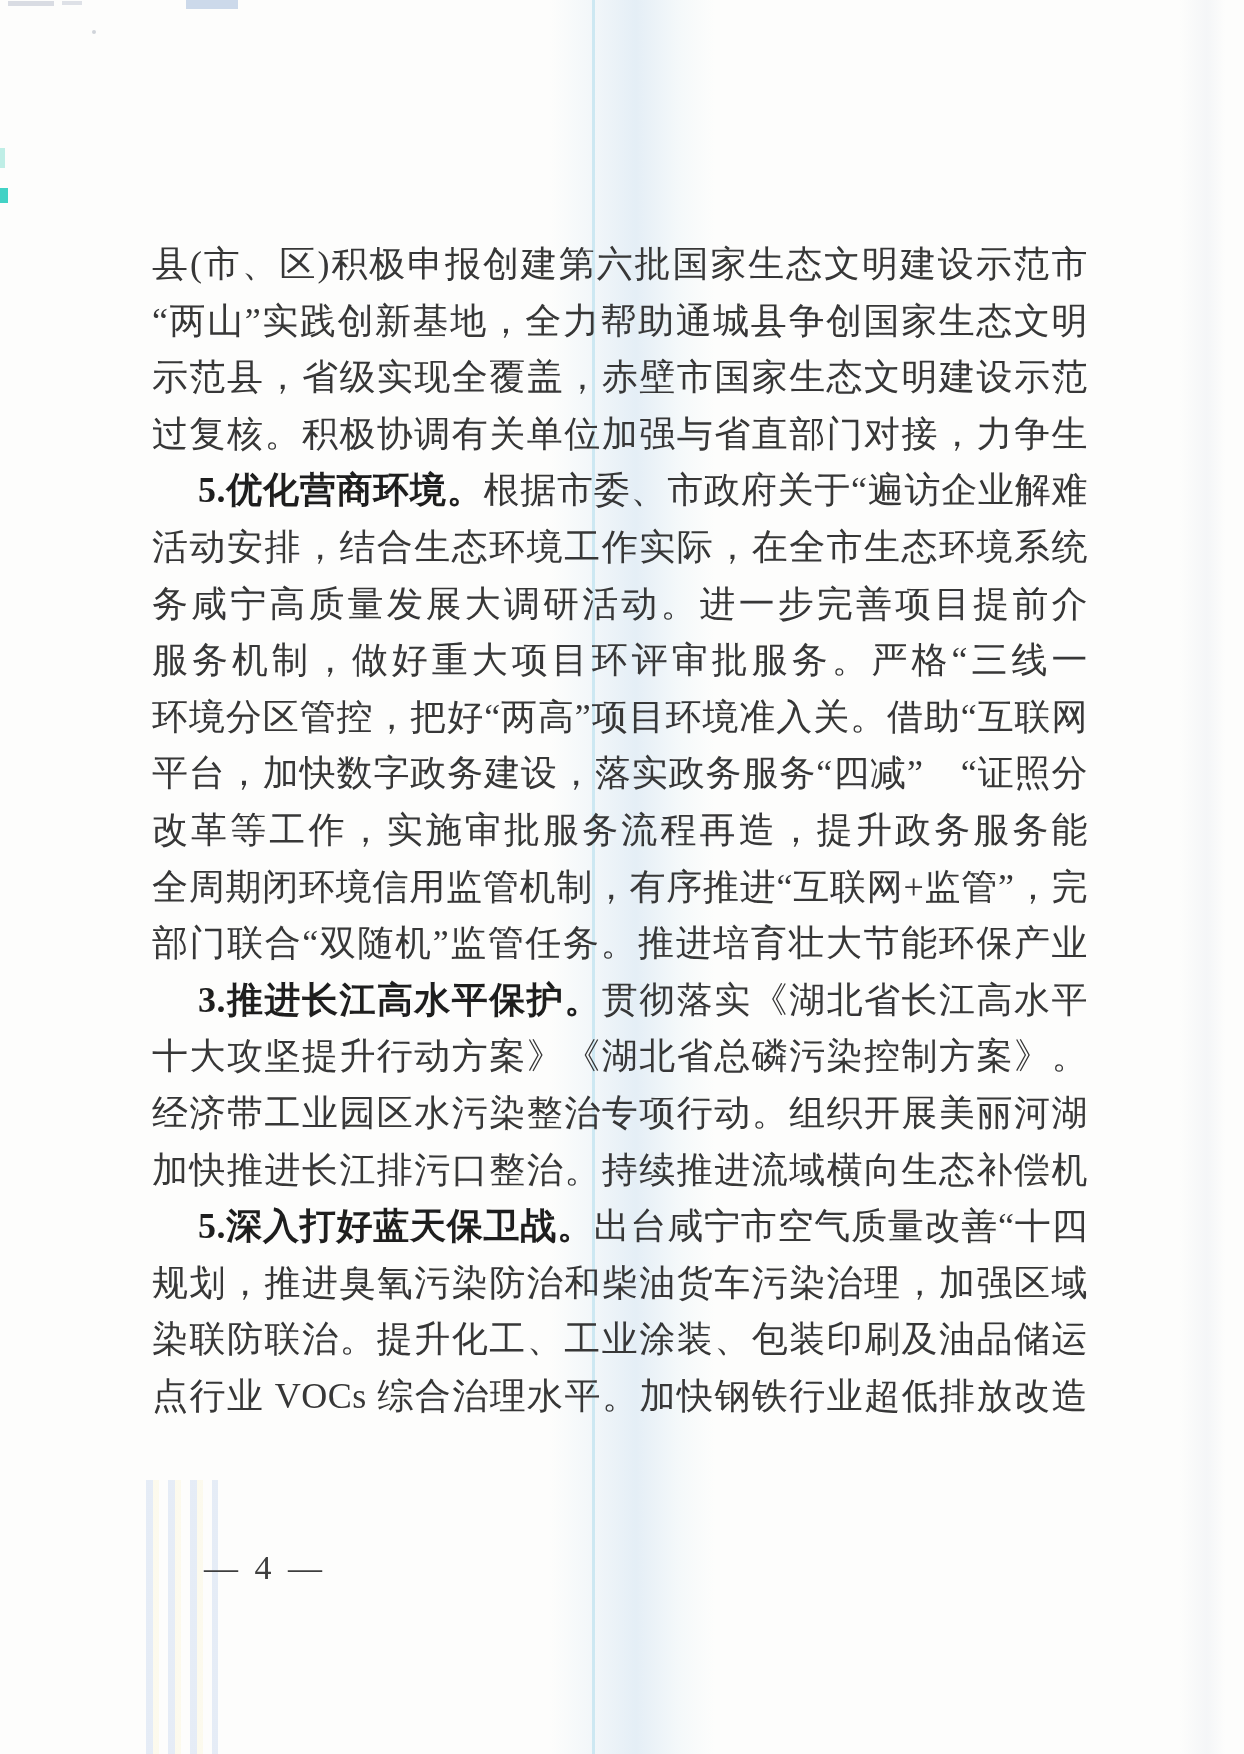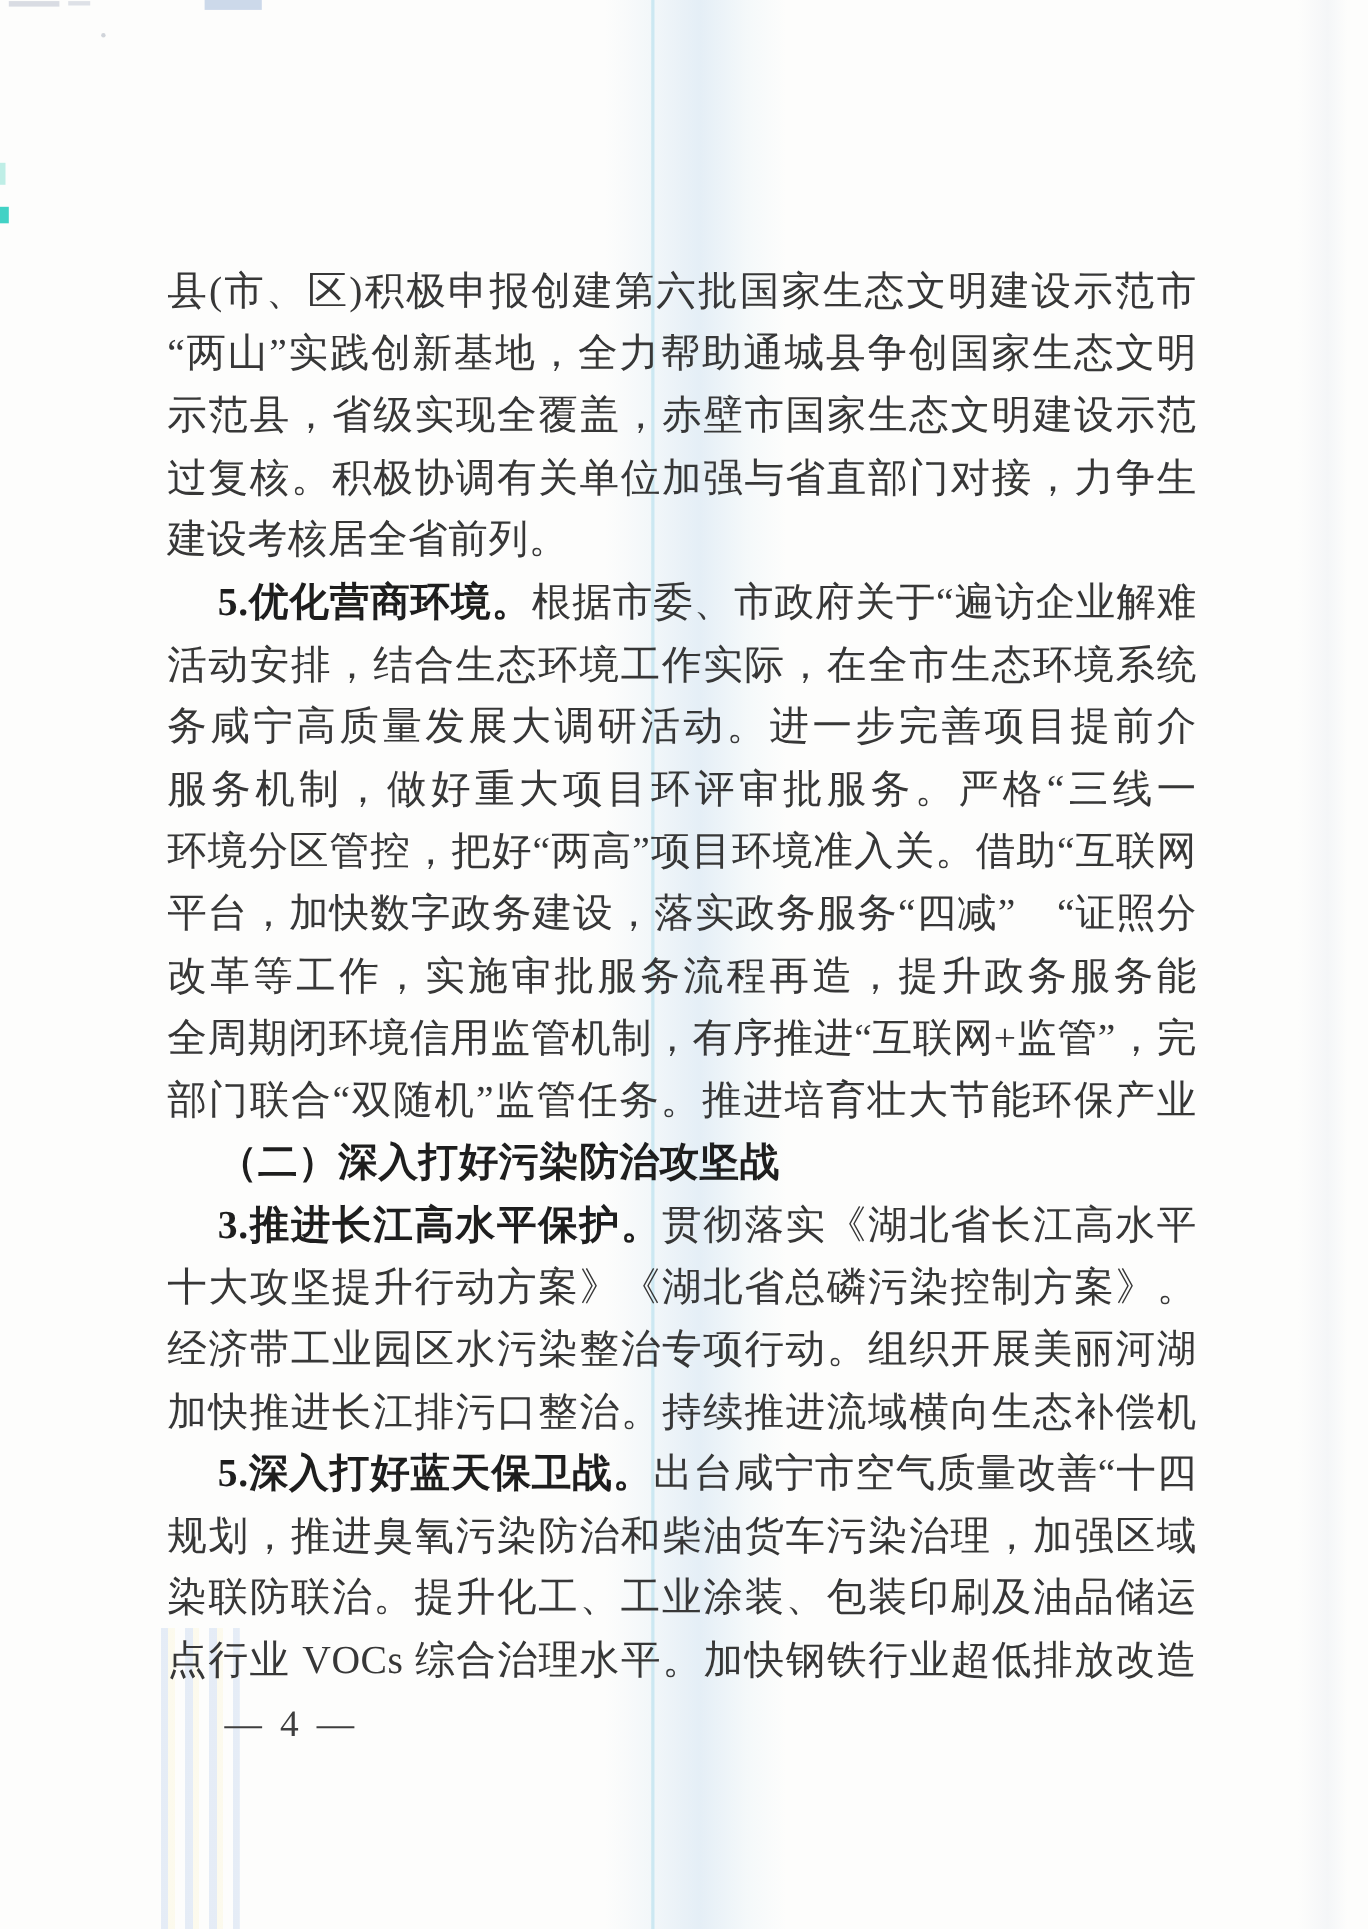--- a/index.html
+++ b/index.html
@@ -96,31 +96,29 @@
   <div class="artifact mark-dash-3"></div>
   <div class="artifact mark-dot"></div>
   <div class="artifact mark-cyan-1"></div>
   <div class="artifact mark-cyan-2"></div>
 
   <div class="textblock">
       <div class="line"><span>县(市、区)积极申报创建第六批国家生态文明建设示范市县和</span></div>
       <div class="line"><span>“两山”实践创新基地，全力帮助通城县争创国家生态文明建设</span></div>
       <div class="line"><span>示范县，省级实现全覆盖，赤壁市国家生态文明建设示范县市通</span></div>
       <div class="line"><span>过复核。积极协调有关单位加强与省直部门对接，力争生态文明</span></div>
-      <div class="line short"><span>建设考核居全省前列。</span></div>
       <div class="line indent"><b>5.优化营商环境。</b><span>根据市委、市政府关于“遍访企业解难题”</span></div>
       <div class="line"><span>活动安排，结合生态环境工作实际，在全市生态环境系统开展服</span></div>
       <div class="line"><span>务咸宁高质量发展大调研活动。进一步完善项目提前介入、跟踪</span></div>
       <div class="line"><span>服务机制，做好重大项目环评审批服务。严格“三线一单”生态</span></div>
       <div class="line"><span>环境分区管控，把好“两高”项目环境准入关。借助“互联网+”</span></div>
       <div class="line"><span>平台，加快数字政务建设，落实政务服务“四减”　“证照分离”</span></div>
       <div class="line"><span>改革等工作，实施审批服务流程再造，提升政务服务能力。构建</span></div>
       <div class="line"><span>全周期闭环境信用监管机制，有序推进“互联网+监管”，完成</span></div>
       <div class="line"><span>部门联合“双随机”监管任务。推进培育壮大节能环保产业链。</span></div>
-      <div class="line indent short"><b>（二）深入打好污染防治攻坚战</b></div>
       <div class="line indent"><b>3.推进长江高水平保护。</b><span>贯彻落实《湖北省长江高水平保护</span></div>
       <div class="line"><span>十大攻坚提升行动方案》《湖北省总磷污染控制方案》。推进长江</span></div>
       <div class="line"><span>经济带工业园区水污染整治专项行动。组织开展美丽河湖创建。</span></div>
       <div class="line"><span>加快推进长江排污口整治。持续推进流域横向生态补偿机制。</span></div>
       <div class="line indent"><b>5.深入打好蓝天保卫战。</b><span>出台咸宁市空气质量改善“十四五”</span></div>
       <div class="line"><span>规划，推进臭氧污染防治和柴油货车污染治理，加强区域大气污</span></div>
       <div class="line"><span>染联防联治。提升化工、工业涂装、包装印刷及油品储运销等重</span></div>
       <div class="line"><span>点行业 VOCs 综合治理水平。加快钢铁行业超低排放改造进度，</span></div>
     </div>
 

